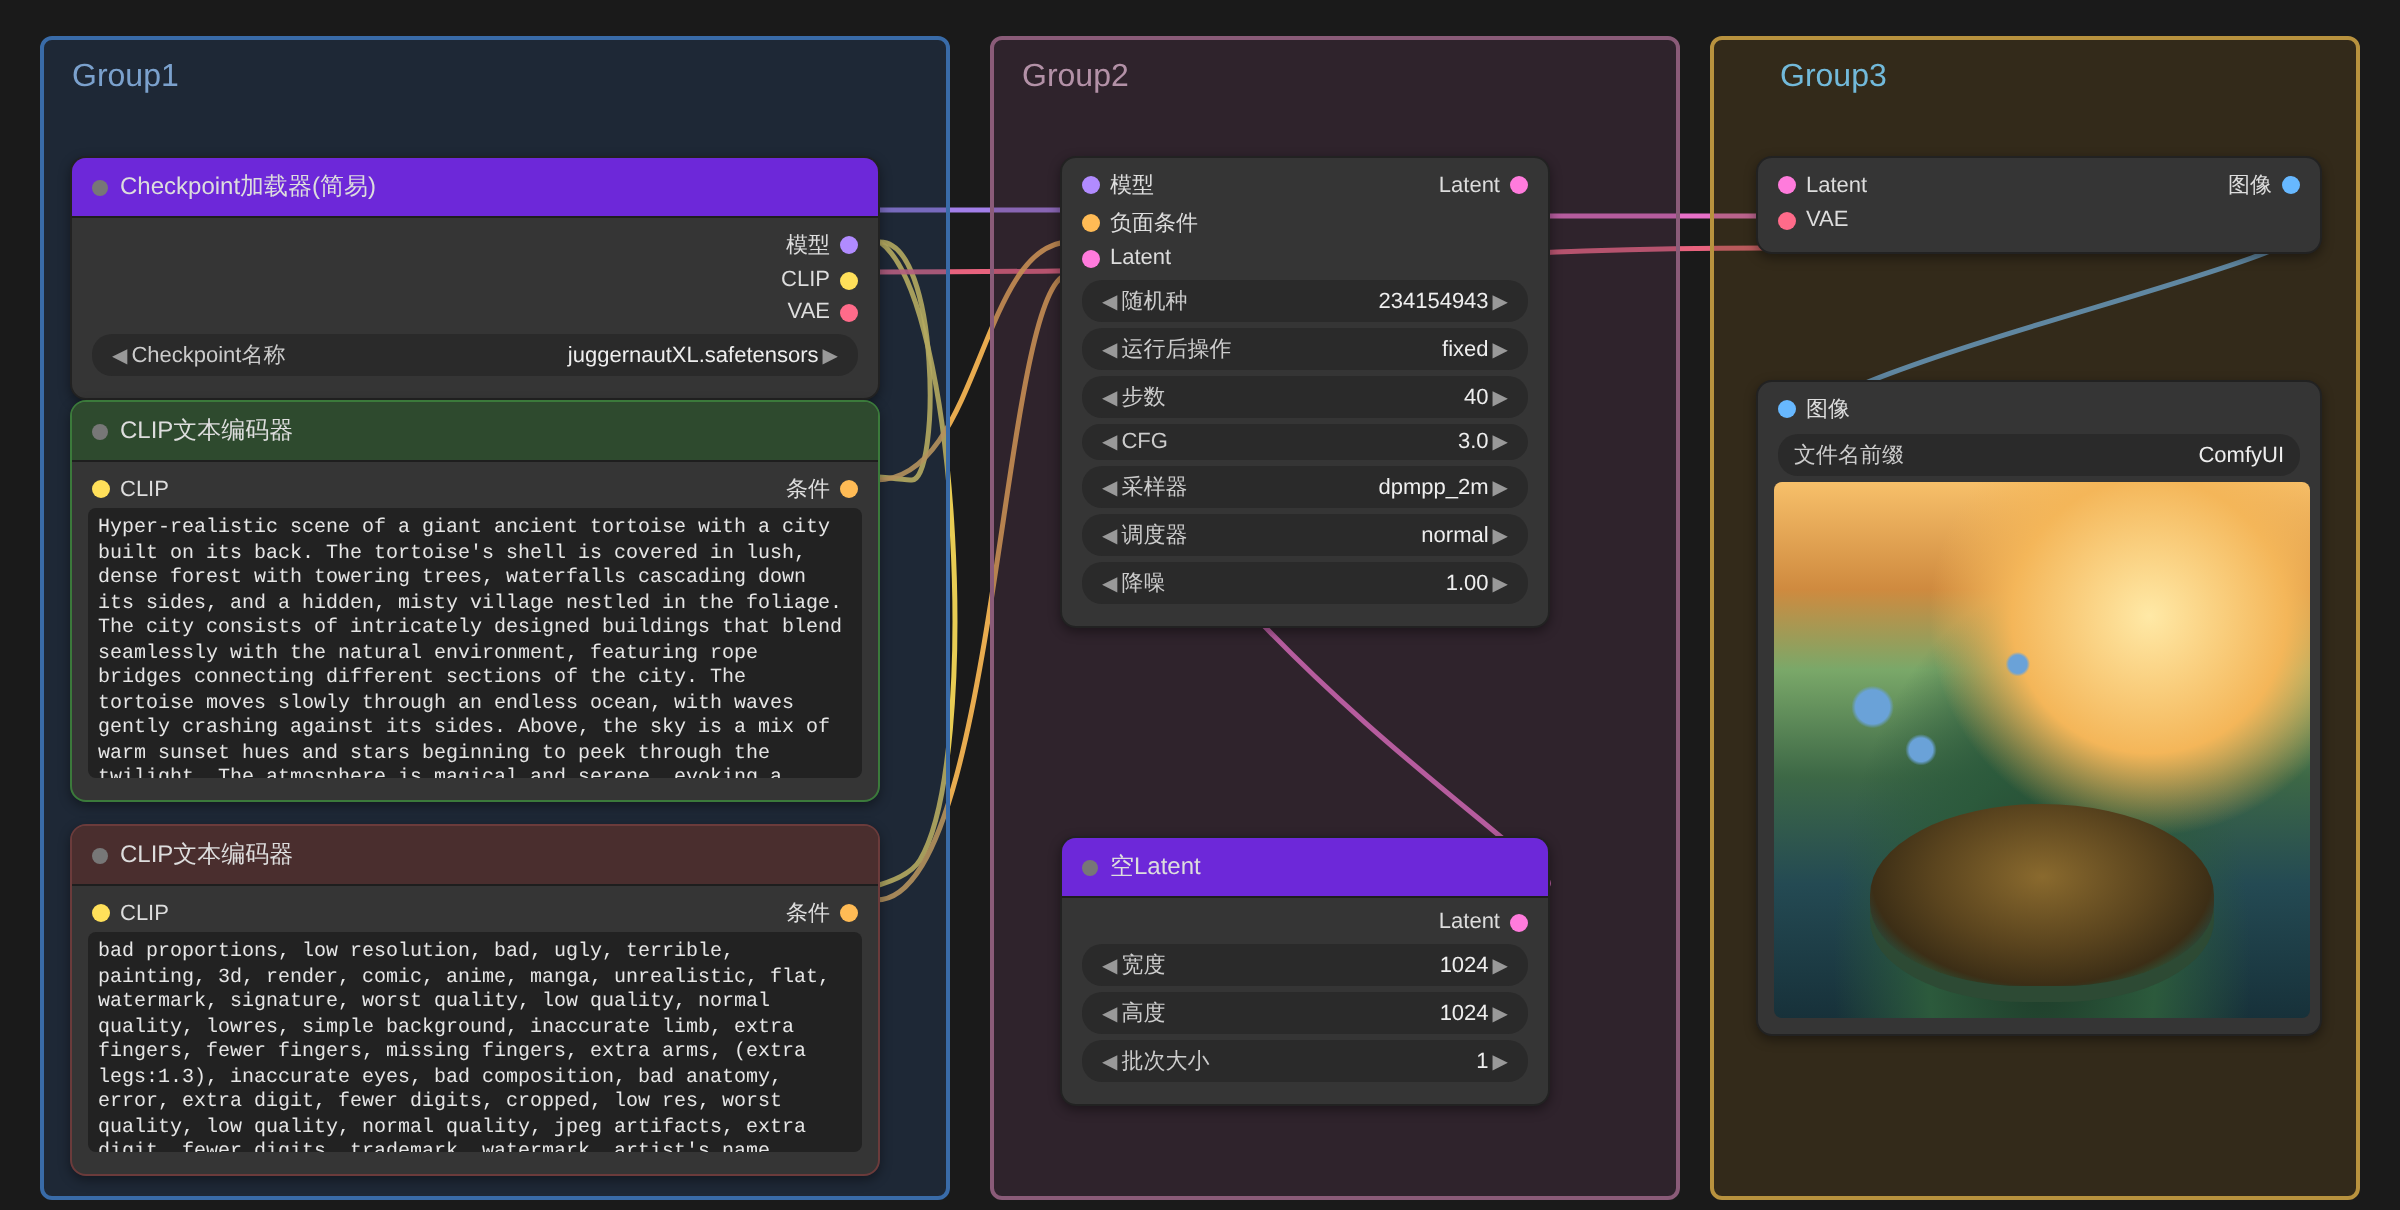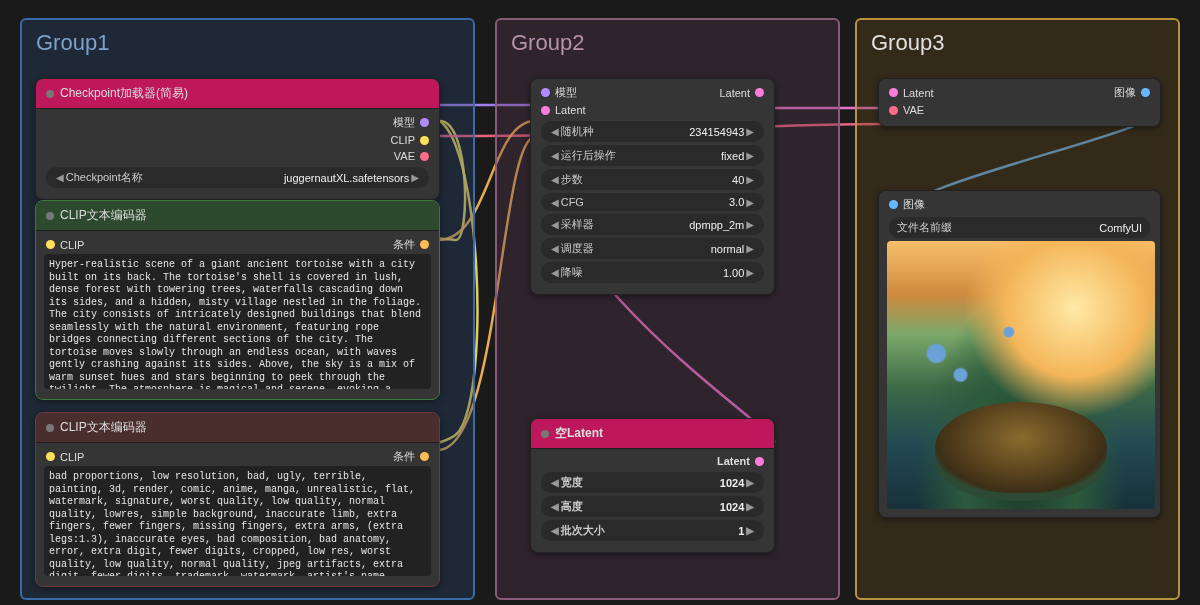--- a/index.html
+++ b/index.html
@@ -12,42 +12,42 @@
     height: 605px;
     overflow: hidden;
     position: relative;
   }
   .group {
     position: absolute;
     border-radius: 6px;
     padding: 6px;
   }
   .group-title {
-    font-size: 22px;
+    font-size: 16px;
     font-weight: 500;
     padding: 4px 8px;
     opacity: 0.85;
   }
   #g1 { left: 20px; top: 18px; width: 455px; height: 582px; background: rgba(40,70,110,0.35); border: 2px solid #396ba8; }
   #g1 .group-title { color: #8cb7e8; }
   #g2 { left: 495px; top: 18px; width: 345px; height: 582px; background: rgba(90,55,80,0.35); border: 2px solid #8a5b78; }
   #g2 .group-title { color: #cba5bd; }
   #g3 { left: 855px; top: 18px; width: 325px; height: 582px; background: rgba(100,75,30,0.35); border: 2px solid #b8923e; }
-  #g3 .group-title { color: #ffffff; }
+  #g3 .group-title { color: #7dd3fc; margin-left: 19px; }
 
   .node {
     position: absolute;
     background: #353535;
     border-radius: 8px;
     border: 1px solid #222;
     box-shadow: 0 2px 6px rgba(0,0,0,.4);
     overflow: hidden;
   }
   .node-header {
-    background: #be185d;
+    background: #6d28d9;
     padding: 6px 10px;
     font-size: 12px;
     display: flex;
     align-items: center;
     gap: 6px;
     border-bottom: 1px solid #1e1e1e;
   }
   .node-header .dot { width: 8px; height: 8px; border-radius: 50%; background: #777; }
   .node-body { padding: 4px 8px 8px; }
   .port-row {
@@ -227,20 +227,26 @@
           <span class="port p-model"></span>
           <span>模型</span>
         </span>
       <span class="port-right">
           <span>Latent</span>
           <span class="port p-latent"></span>
         </span>
       </div>
     <div class="port-row">
         <span class="port-left">
+          <span class="port p-cond"></span>
+          <span>负面条件</span>
+        </span>
+      </div>
+    <div class="port-row">
+        <span class="port-left">
           <span class="port p-latent"></span>
           <span>Latent</span>
         </span>
       </div>
     <div class="widget">
         <span class="arrow">◀</span>
         <span class="label">随机种</span>
         <span style="flex:1"></span>
         <span class="value">234154943</span>
         <span class="arrow">▶</span>
@@ -283,21 +289,21 @@
     <div class="widget">
         <span class="arrow">◀</span>
         <span class="label">降噪</span>
         <span style="flex:1"></span>
         <span class="value">1.00</span>
         <span class="arrow">▶</span>
       </div>
   </div>
 </div>
 
-<div id="n-el" class="node" style="left:530px; top:418px; width:245px;font-weight:bold;">
+<div id="n-el" class="node" style="left:530px; top:418px; width:245px;">
   <div class="node-header">
     <span class="dot"></span>
     <span>空Latent</span>
   </div>
   <div class="node-body">
     <div class="port-row">
         <span></span>
         <span class="port-right">
           <span>Latent</span>
           <span class="port p-latent"></span>

